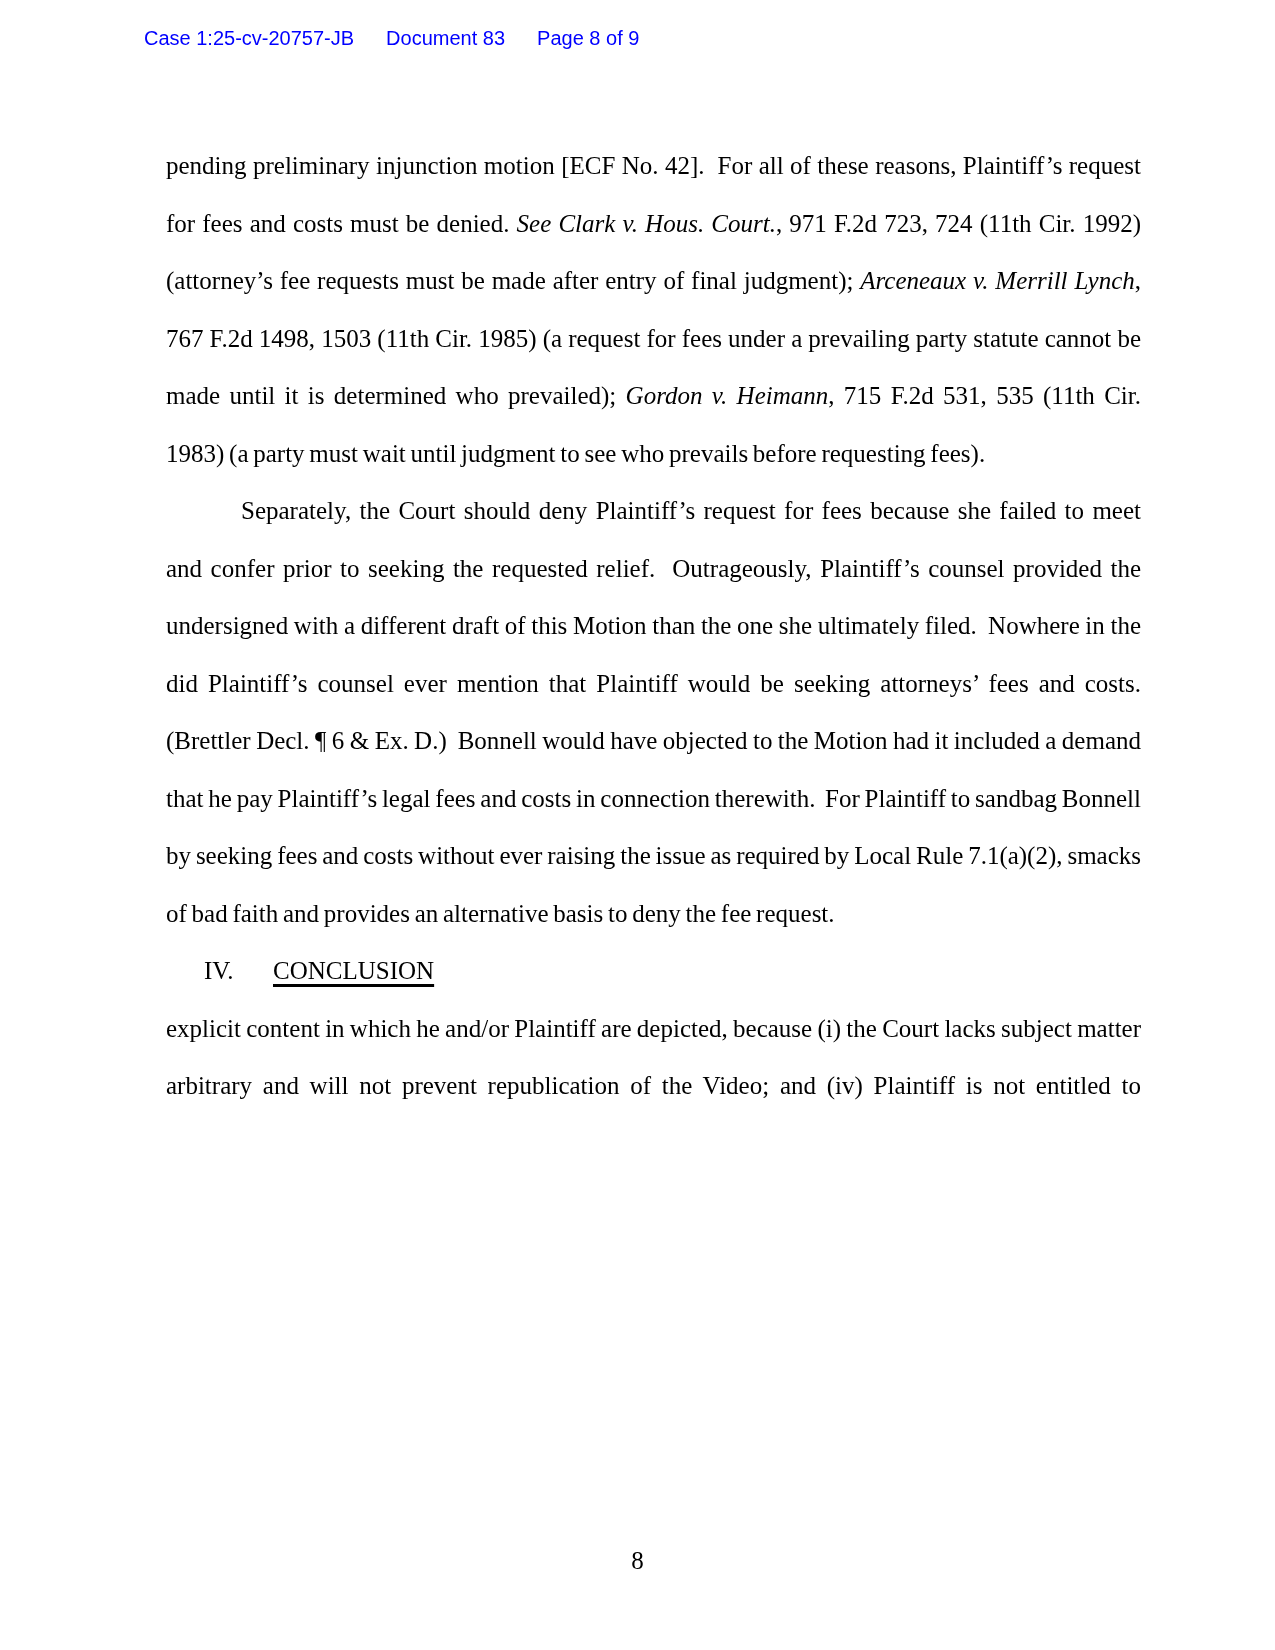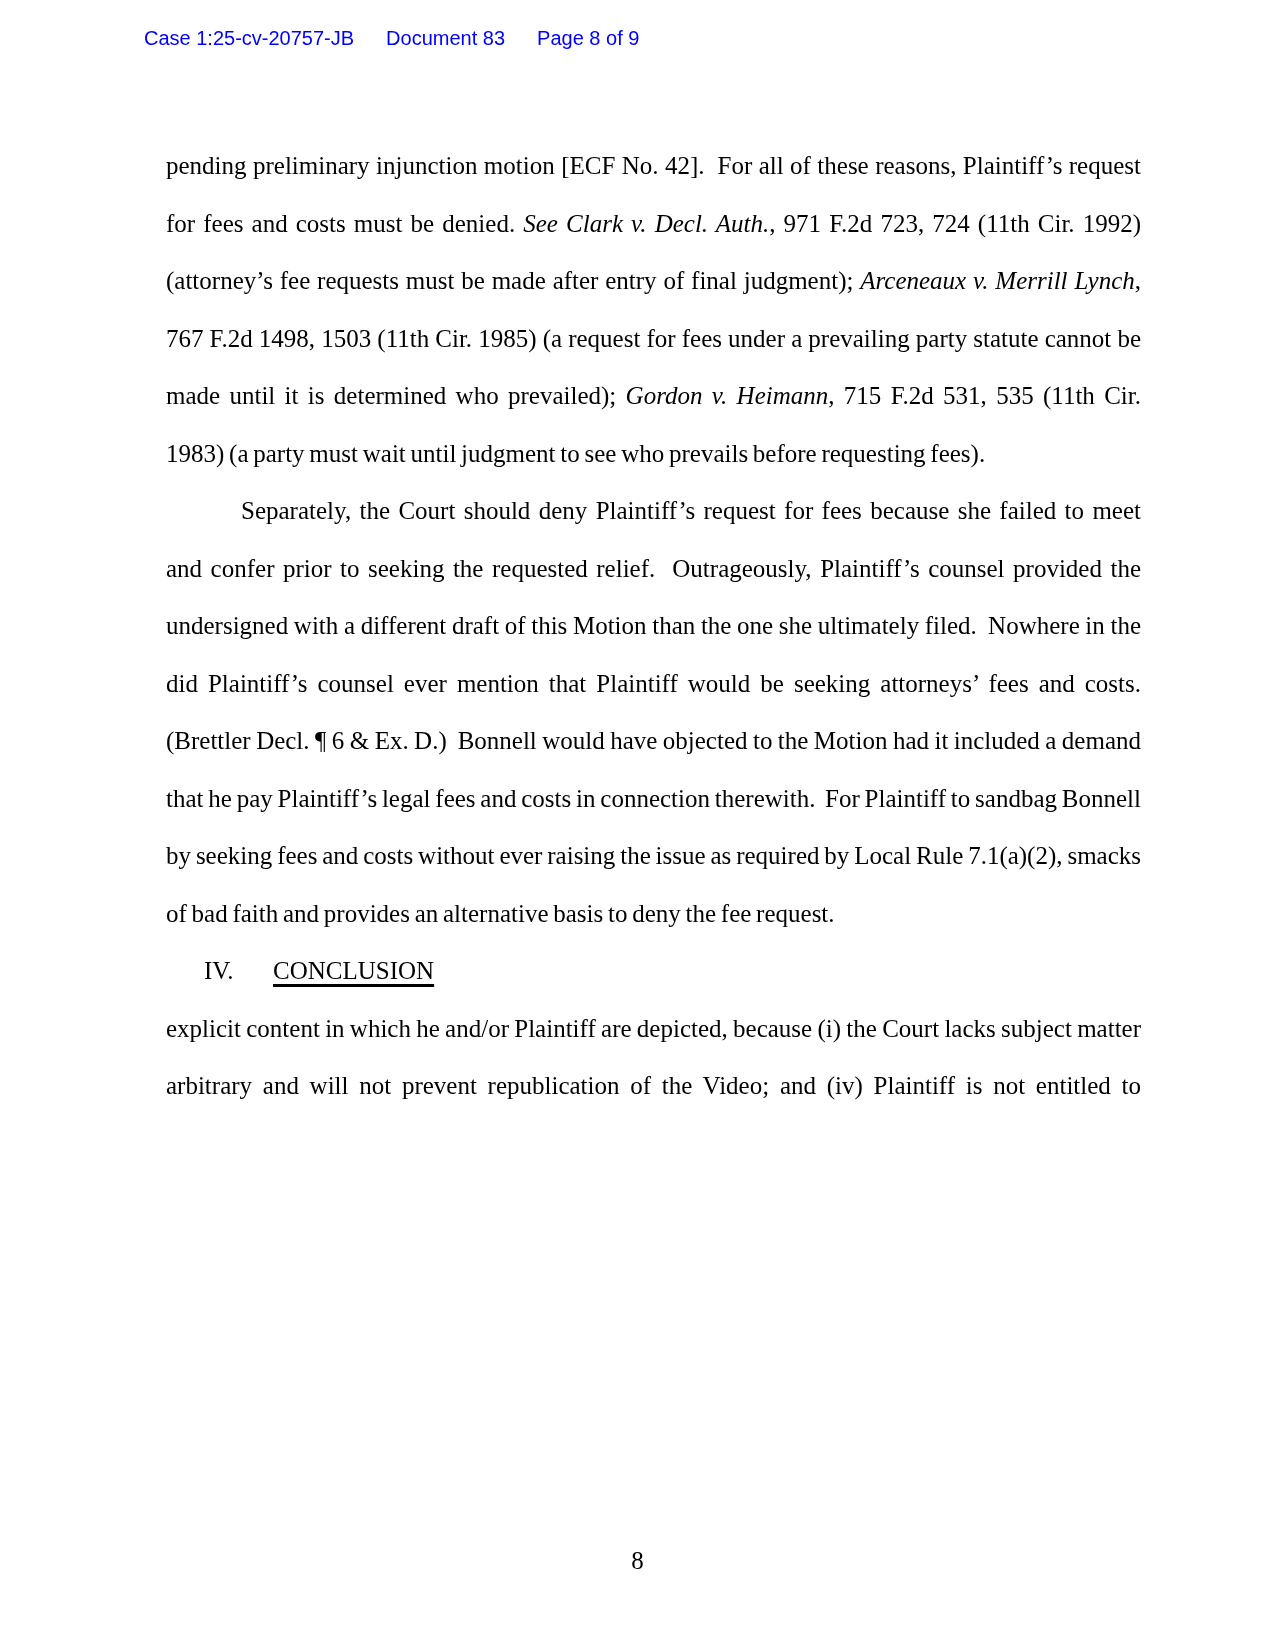--- a/index.html
+++ b/index.html
@@ -74,21 +74,21 @@
   i { font-style: italic; }
 </style>
 </head>
 <body>
 
 <div class="page">
   <header class="doc-header" style="color: rgb(0, 0, 255);"><span>Case 1:25-cv-20757-JB</span><span>Document 83</span><span>Page 8 of 9</span></header>
   <main class="doc-body">
       <div class="paragraph">
         <div class="text-line"><span>pending preliminary injunction motion [ECF No. 42].  For all of these reasons, Plaintiff’s request</span></div>
-        <div class="text-line"><span>for fees and costs must be denied. </span><i>See Clark v. Decl. Auth.</i><span>, 971 F.2d 723, 724 (11th Cir. 1992)</span></div>
+        <div class="text-line"><span>for fees and costs must be denied. </span><i>See Clark v. Hous. Court.</i><span>, 971 F.2d 723, 724 (11th Cir. 1992)</span></div>
         <div class="text-line"><span>(attorney’s fee requests must be made after entry of final judgment); </span><i>Arceneaux v. Merrill Lynch</i><span>,</span></div>
         <div class="text-line"><span>767 F.2d 1498, 1503 (11th Cir. 1985) (a request for fees under a prevailing party statute cannot be</span></div>
         <div class="text-line"><span>made until it is determined who prevailed); </span><i>Gordon v. Heimann</i><span>, 715 F.2d 531, 535 (11th Cir.</span></div>
         <div class="text-line final"><span>1983) (a party must wait until judgment to see who prevails before requesting fees).</span></div>
       </div>
       <div class="paragraph">
         <div class="text-line indent"><span>Separately, the Court should deny Plaintiff’s request for fees because she failed to meet</span></div>
         <div class="text-line"><span>and confer prior to seeking the requested relief.  Outrageously, Plaintiff’s counsel provided the</span></div>
         <div class="text-line"><span>undersigned with a different draft of this Motion than the one she ultimately filed.  Nowhere in the</span></div>
         <div class="text-line"><span>did Plaintiff’s counsel ever mention that Plaintiff would be seeking attorneys’ fees and costs.</span></div>

